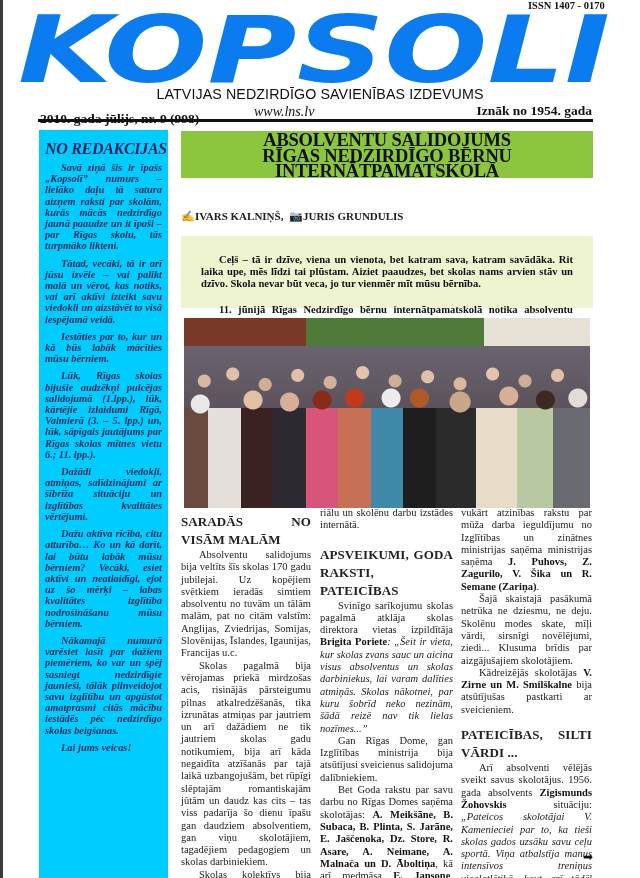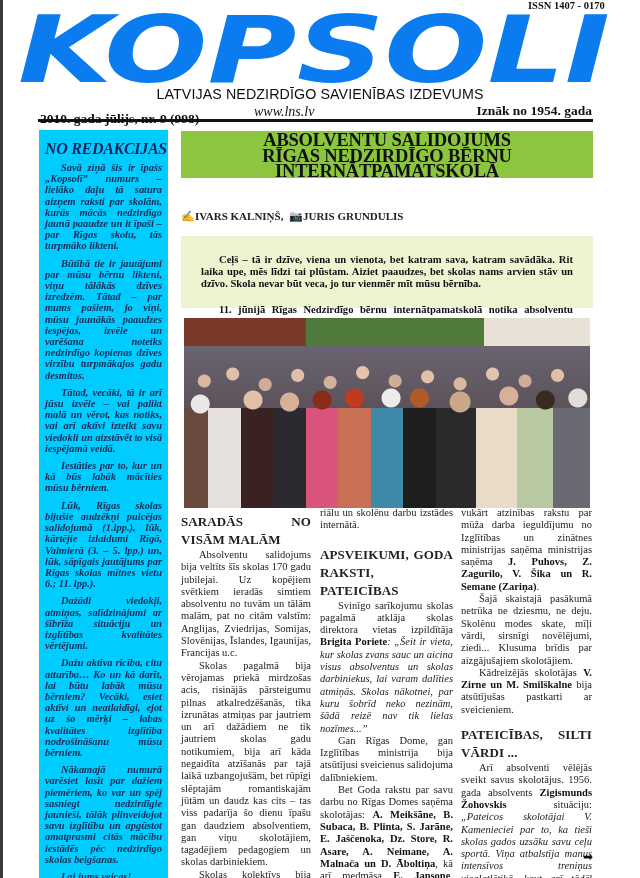--- a/index.html
+++ b/index.html
@@ -83,21 +83,20 @@
 <div class="dateline">
   <span class="d-left">2010. gada jūlijs, nr. 9 (998)</span>
   <span class="d-mid">www.lns.lv</span>
   <span class="d-right">Iznāk no 1954. gada</span>
 </div>
 <div class="rule"></div>
 
 <aside class="sidebar" style="background: rgb(0, 204, 255);">
   <h2>NO REDAKCIJAS</h2>
   <p>Savā ziņā šis ir īpašs „Kopsolī” numurs – lielāko daļu tā satura aizņem raksti par skolām, kurās mācās nedzirdīgo jaunā paaudze un it īpaši – par Rīgas skolu, tās turpmāko likteni.</p>
-  <p>Būtībā tie ir jautājumi par mūsu bērnu likteni, viņu tālākās dzīves izredzēm. Tātad – par mums pašiem, jo viņi, mūsu jaunākās paaudzes iespējas, izvēle un varēšana noteiks nedzirdīgo kopienas dzīves virzību turpmākajos gadu desmitos.</p>
   <p>Tātad, vecāki, tā ir arī jūsu izvēle – vai palikt malā un vērot, kas notiks, vai arī aktīvi izteikt savu viedokli un aizstāvēt to visā iespējamā veidā.</p>
   <p>Iestāties par to, kur un kā būs labāk mācīties mūsu bērniem.</p>
   <p>Lūk, Rīgas skolas bijušie audzēkņi pulcējas salidojumā (1.lpp.), lūk, kārtējie izlaidumi Rīgā, Valmierā (3. – 5. lpp.) un, lūk, sāpīgais jautājums par Rīgas skolas mītnes vietu 6.; 11. lpp.).</p>
   <p>Dažādi viedokļi, atmiņas, salīdzinājumi ar šībrīža situāciju un izglītības kvalitātes vērtējumi.</p>
   <p>Dažu aktīva rīcība, citu atturība… Ko un kā darīt, lai būtu labāk mūsu bērniem? Vecāki, esiet aktīvi un neatlaidīgi, ejot uz šo mērķi – labas kvalitātes izglītība nodrošināšanu mūsu bērniem.</p>
   <p>Nākamajā numurā varēsiet lasīt par dažiem piemēriem, ko var un spēj sasniegt nedzirdīgie jaunieši, tālāk pilnveidojot savu izglītību un apgūstot amatprasmi citās mācību iestādēs pēc nedzirdīgo skolas beigšanas.</p>
   <p>Lai jums veicas!</p>
 </aside>
 
 <div class="banner" style="background: rgb(140, 198, 63);">

